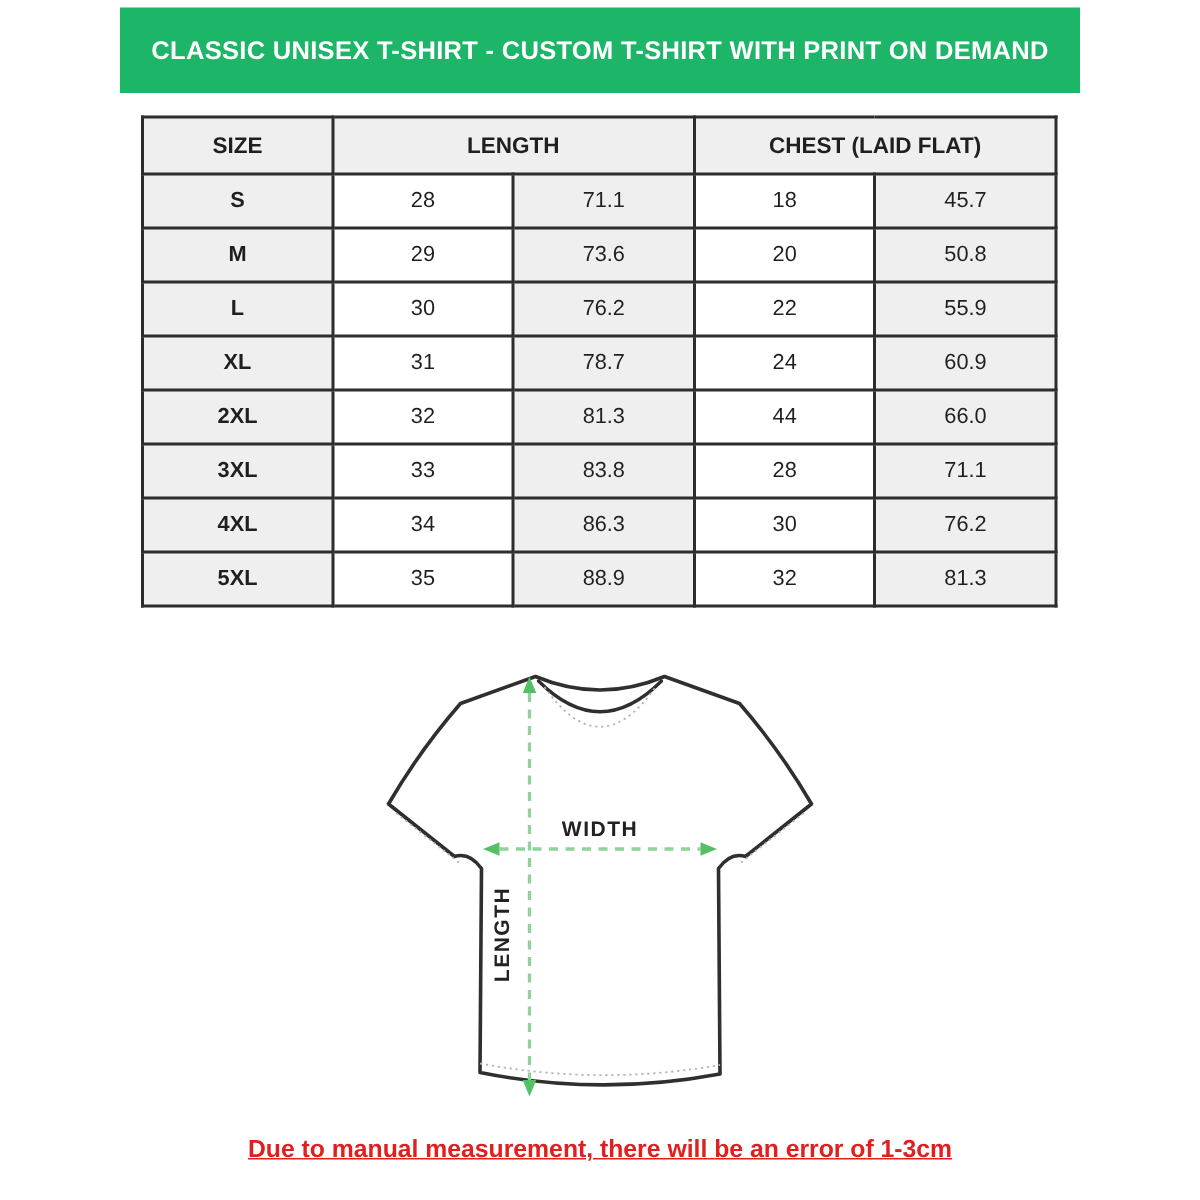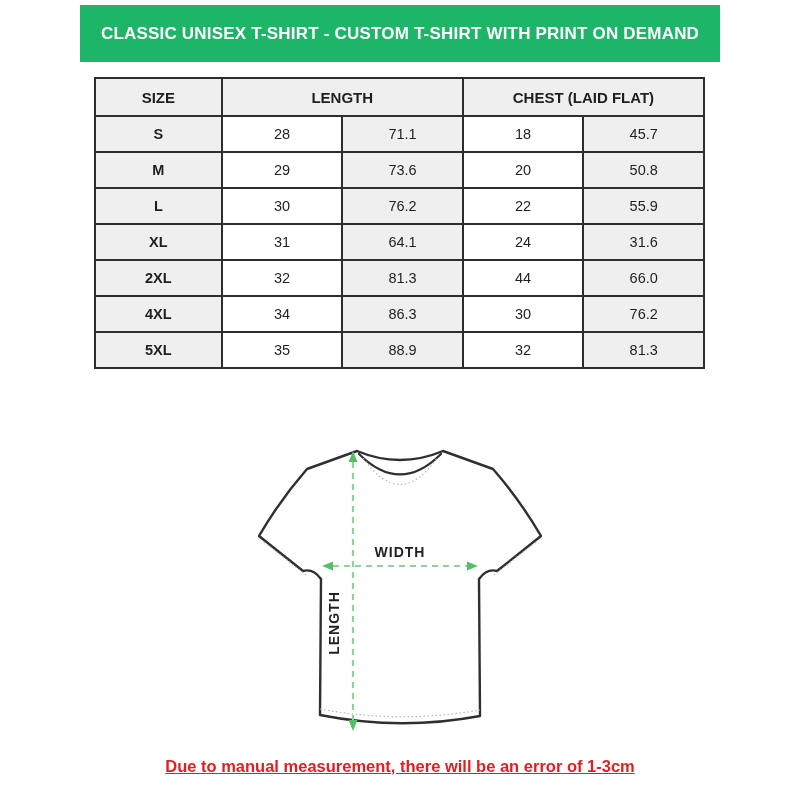--- a/index.html
+++ b/index.html
@@ -80,30 +80,37 @@
     <tr>
       <td class="c-size">L</td>
       <td class="c-in">30</td>
       <td class="c-cm">76.2</td>
       <td class="c-in">22</td>
       <td class="c-cm">55.9</td>
     </tr>
     <tr>
       <td class="c-size">XL</td>
       <td class="c-in">31</td>
-      <td class="c-cm">64.1</td>
+      <td class="c-cm">78.7</td>
       <td class="c-in">24</td>
-      <td class="c-cm">31.6</td>
+      <td class="c-cm">60.9</td>
     </tr>
     <tr>
       <td class="c-size">2XL</td>
       <td class="c-in">32</td>
       <td class="c-cm">81.3</td>
       <td class="c-in">44</td>
       <td class="c-cm">66.0</td>
+    </tr>
+    <tr>
+      <td class="c-size">3XL</td>
+      <td class="c-in">33</td>
+      <td class="c-cm">83.8</td>
+      <td class="c-in">28</td>
+      <td class="c-cm">71.1</td>
     </tr>
     <tr>
       <td class="c-size">4XL</td>
       <td class="c-in">34</td>
       <td class="c-cm">86.3</td>
       <td class="c-in">30</td>
       <td class="c-cm">76.2</td>
     </tr>
     <tr>
       <td class="c-size">5XL</td>

